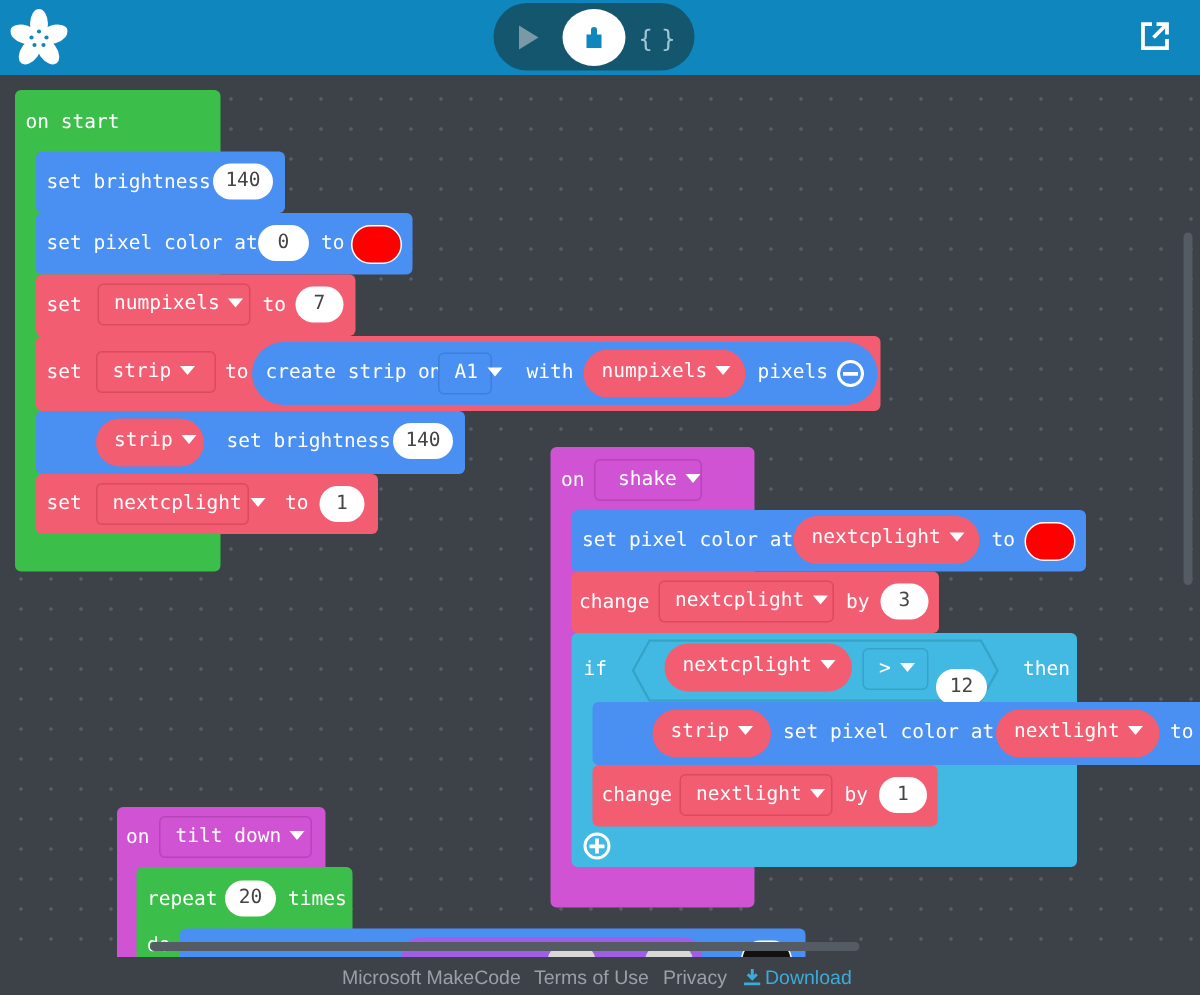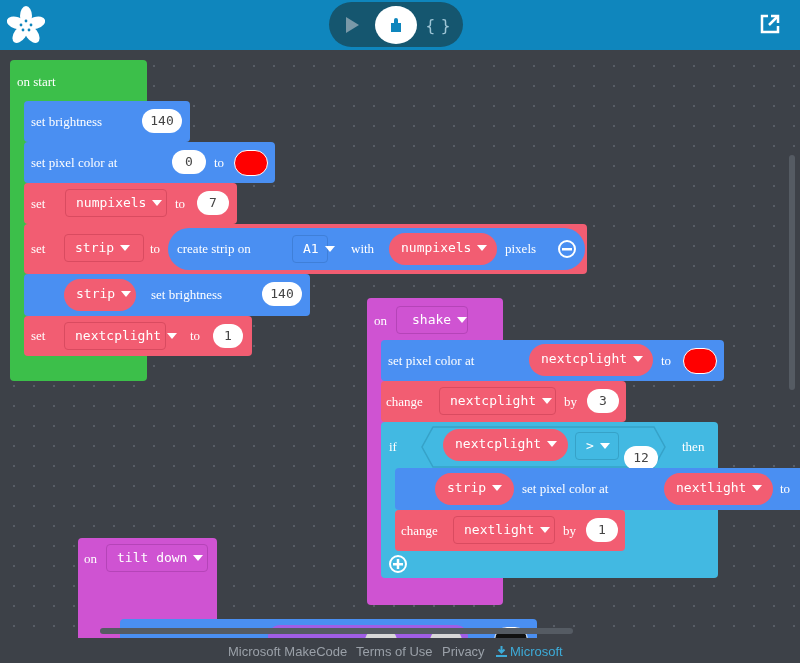--- a/index.html
+++ b/index.html
@@ -15,21 +15,21 @@
   .toggle .blocks { left: 46px; background: #ffffff; width: 42px; height: 38px; top: 4px; }
   .toggle .code { left: 91px; color: #9fc6d6; font-size: 16px; font-family: "DejaVu Sans", sans-serif; }
   .popout { position: absolute; left: 759px; top: 13px; width: 22px; height: 22px; }
 
   
   .workspace { position: absolute; left: 0; top: 50px; width: 800px; height: 588px;
     background-color: #3d4148;
     background-image: radial-gradient(circle, #585d66 1px, transparent 1.2px);
     background-size: 20px 20px; background-position: 4px 6px; overflow: hidden; }
   .blk { position: absolute; border-radius: 4px; }
-  .txt { position: absolute; color: #ffffff; font-size: 13px; white-space: nowrap; line-height: 16px; font-family: Liberation Serif, serif; }
+  .txt { position: absolute; color: #ffffff; font-size: 13px; white-space: nowrap; line-height: 16px; }
   .num { position: absolute; background: #ffffff; color: #444; border-radius: 13px; font-size: 13px; text-align: center; line-height: 24px; height: 24px; }
   .dd { position: absolute; border-radius: 4px; color: #fff; font-size: 13px; line-height: 26px; height: 28px; padding-left: 10px; white-space: nowrap; }
   .pill { position: absolute; border-radius: 16px; color: #fff; font-size: 13px; line-height: 30px; height: 32px; padding-left: 12px; white-space: nowrap; }
   .colorpill { position: absolute; width: 34px; height: 26px; border-radius: 13px; background: #ff0000; border: 1.5px solid #ffffff; }
   .tri { display: inline-block; width: 0; height: 0; border-left: 5px solid transparent; border-right: 5px solid transparent; border-top: 6px solid #ffffff; margin-left: 6px; vertical-align: 1px; }
 
   .green { background: #3cbf4a; }
   .blue { background: #4a8ff2; }
   .red { background: #f25d72; }
   .red-dd { background: #f25d72; border: 1px solid #d94b60; }
@@ -196,35 +196,41 @@
     <span class="dd red-dd" style="left:58px;top:6px;width:102px;"><span>nextlight</span><span class="tri"></span></span>
     <span class="txt" style="left:168px;top:13px;">by</span>
     <span class="num" style="left:191px;top:8px;width:32px;">1</span>
   </div>
 
   <div class="blk purple" style="left:78px;top:488px;width:139px;height:110px;">
     <span class="txt" style="left:6px;top:13px;">on</span>
     <span class="dd purple-dd" style="left:28px;top:6px;width:102px;"><span>tilt down</span><span class="tri"></span></span>
   </div>
 
+  <div class="blk green" style="left:91px;top:528px;width:144px;height:70px;">
+    <span class="txt" style="left:7px;top:14px;">repeat</span>
+    <span class="num" style="left:59px;top:9px;width:34px;">20</span>
+    <span class="txt" style="left:101px;top:14px;">times</span>
+    <span class="txt" style="left:7px;top:45px;">do</span>
+  </div>
 
   <div class="blk blue" style="left:120px;top:569px;width:417px;height:30px;">
     <div class="blk violet" style="left:148px;top:6px;width:200px;height:24px;border-radius:12px 12px 0 0;"></div>
     <span class="num" style="left:245px;top:10px;width:32px;background:#d8d8d8;"></span>
     <span class="num" style="left:310px;top:10px;width:32px;background:#d8d8d8;"></span>
     <span class="colorpill" style="left:374px;top:8px;background:#111;"></span>
   </div>
 
   <div class="scroll-v" style="top:105px;"></div>
 </div>
 <div class="scroll-h"></div>
 
 <div class="footer">
   <span class="flink" style="left:228px;">Microsoft MakeCode</span>
   <span class="flink" style="left:356px;">Terms of Use</span>
   <span class="flink" style="left:442px;">Privacy</span>
   <span class="flink dl" style="left:496px;">
     <svg width="11" height="11" viewBox="0 0 11 11" style="vertical-align:-1px;margin-right:3px;">
       <path d="M5.5 0 V6 M2.5 3.5 L5.5 6.5 L8.5 3.5" stroke="#3dabd8" stroke-width="2" fill="none"></path>
         <rect x="0" y="9" width="11" height="2" fill="#3dabd8"></rect>
-    </svg><span>Microsoft</span>
+    </svg><span>Download</span>
   </span>
 </div>
 
 </body></html>

